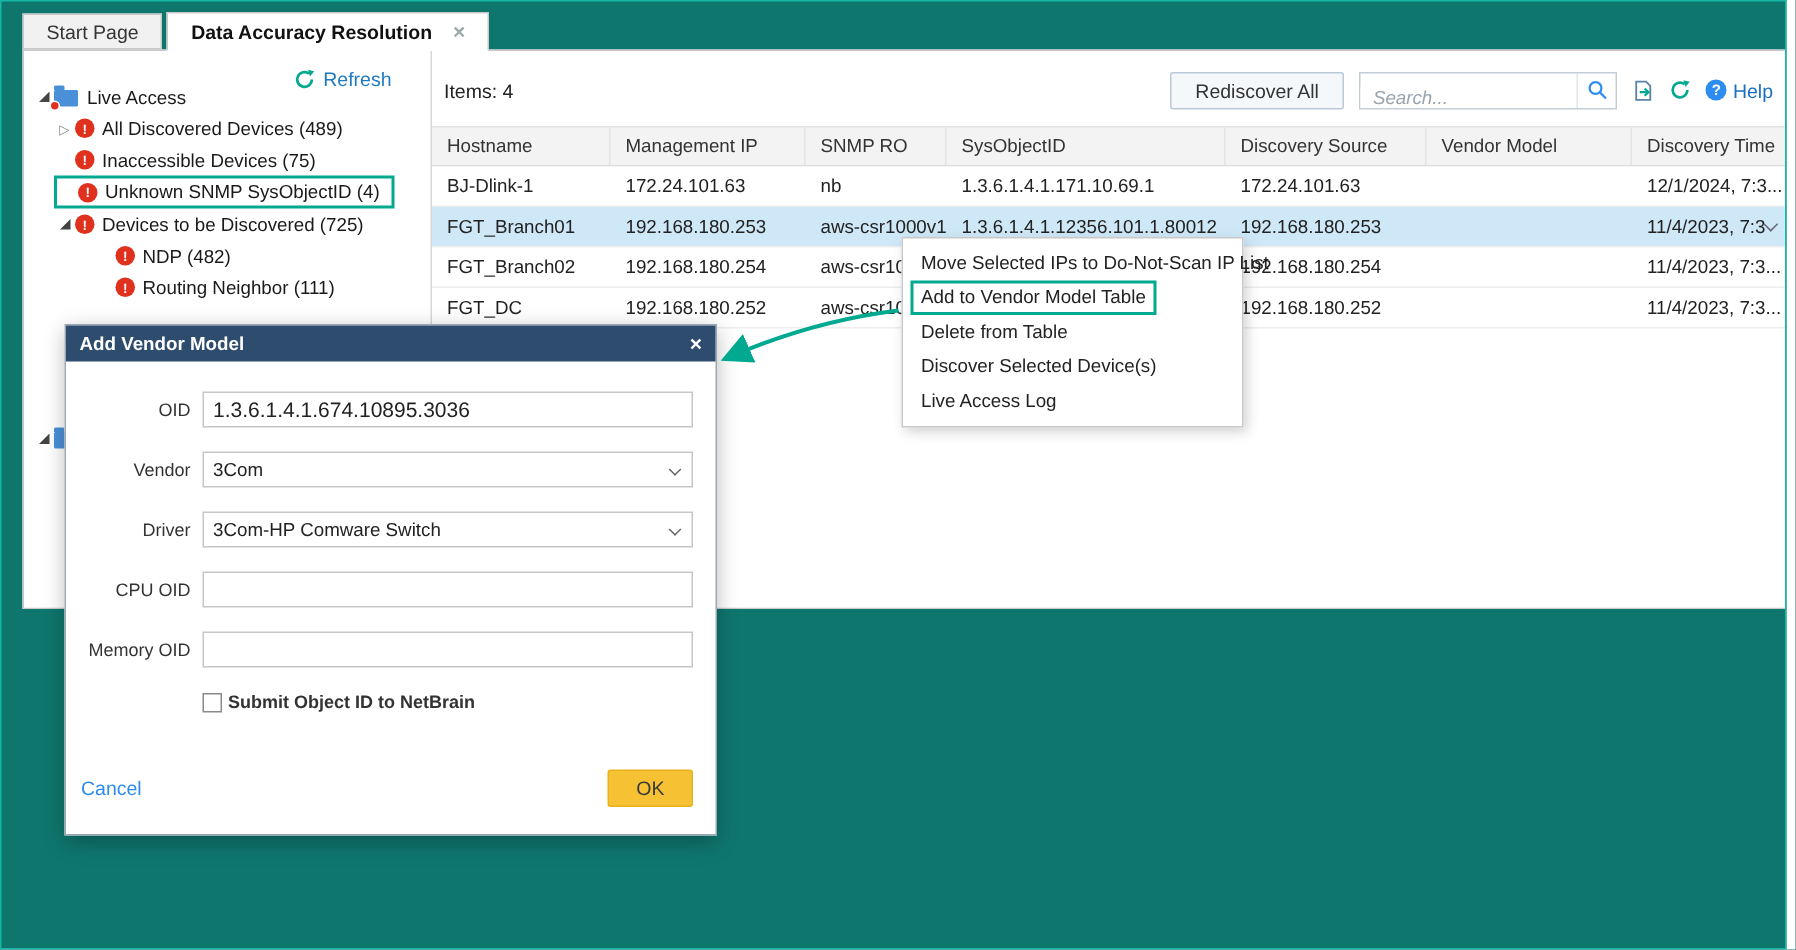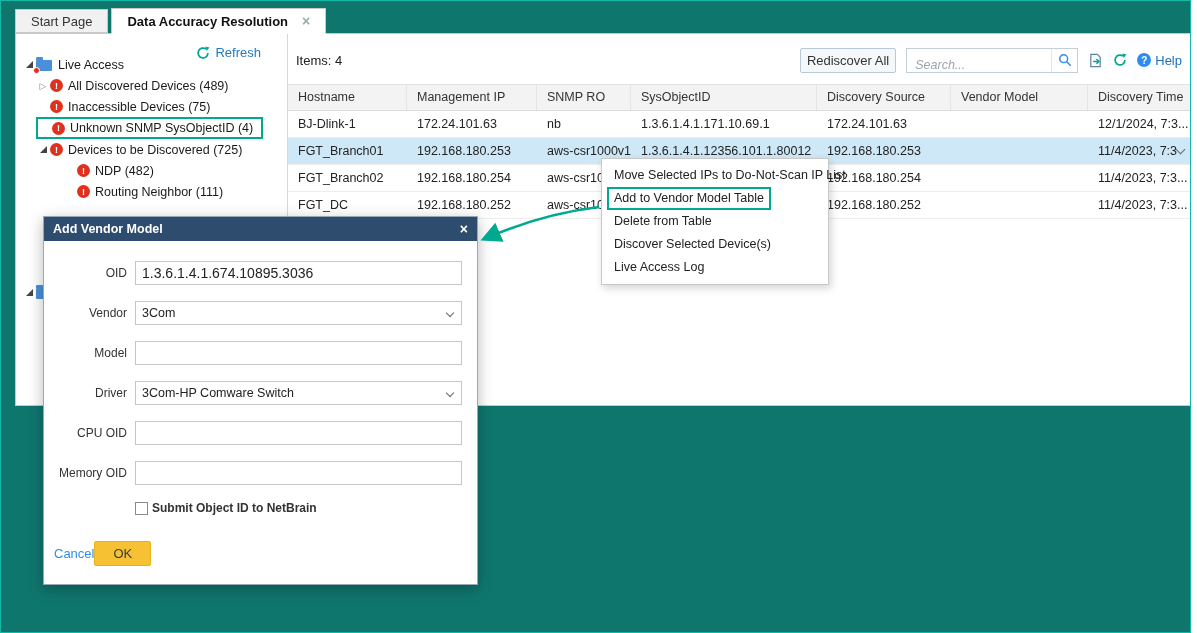--- a/index.html
+++ b/index.html
@@ -41,21 +41,21 @@
                     background:#4a90d9; border-radius:1px 1px 0 0; }
   .folder .badge { position:absolute; left:-3px; bottom:-3px; width:7px; height:7px;
                    border-radius:50%; background:#e0301e; border:1px solid #fff; }
   .tree-partial { position:absolute; left:6px; top:252px; display:flex; align-items:center; }
 
   
   .main { flex:1; display:flex; flex-direction:column; background:#fff; min-width:0; }
   .toolbar { height:44px; display:flex; align-items:center; padding:8px 8px 0 8px; gap:8px; }
   .items-count { font-size:13px; color:#222; }
   .toolbar-right { margin-left:auto; display:flex; align-items:center; gap:10px; }
-  .btn-rediscover { height:25px; padding:0 6px; font-size:13px; color:#333;
+  .btn-rediscover { height:25px; padding:0 16px; font-size:13px; color:#333;
                     background:#f5f8fb; border:1px solid #b9c9d9; border-radius:2px; cursor:pointer;
                     font-family:"Liberation Sans",sans-serif; }
   .searchbox { width:172px; height:25px; border:1px solid #c4ced8; display:flex; align-items:flex-end; background:#fff; }
   .searchbox input { flex:1; min-width:0; border:none; outline:none; font-size:12.5px; padding:0 8px;
                      font-family:"Liberation Sans",sans-serif; color:#333; }
   .searchbox input::placeholder { font-style:italic; color:#9aa4ae; }
   .search-icon-area { width:26px; height:100%; display:flex; align-items:center; justify-content:center;
                       border-left:1px solid #dfe6ec; cursor:pointer; }
   .tool-icon { display:inline-flex; cursor:pointer; }
   .help { display:flex; align-items:center; gap:4px; color:#1a6fc0; font-size:13px; cursor:pointer; }
@@ -96,22 +96,22 @@
   .field input[type="text"] { flex:1; height:24px; border:1px solid #c6c6c6; font-size:14px;
                               padding:0 6px; font-family:Liberation Sans, sans-serif; color:#222; outline:none; }
   .fake-select { flex:1; height:24px; border:1px solid #c6c6c6; font-size:12.5px; color:#222;
                  position:relative; display:flex; align-items:center; padding:0 22px 0 6px; cursor:pointer;
                  white-space:nowrap; overflow:hidden; }
   .sel-chev { position:absolute; right:8px; top:8px; width:6px; height:6px;
               border-right:1.3px solid #666; border-bottom:1.3px solid #666; transform:rotate(45deg); }
   .checkbox-row { display:flex; align-items:center; margin:4px 0 0 81px; gap:4px; }
   .checkbox { width:13px; height:13px; border:1px solid #8a8a8a; background:#fff; flex:0 0 13px; cursor:pointer; }
   .checkbox-label { font-size:12px; font-weight:600; color:#333; }
-  .dialog-footer { display:flex; justify-content:flex-start; align-items:center; 
-                   margin-top:26px; padding-bottom:6px; }
+  .dialog-footer { display:flex; justify-content:space-between; align-items:center; 
+                   margin-top:38px; padding-bottom:6px; }
   .cancel-link { color:#2d8cf0; font-size:13px; cursor:pointer; }
   .ok-btn { background:#f6c233; border:1px solid #e8b21f; border-radius:2px; color:#3a3a3a;
             font-size:13px; padding:4px 18px; cursor:pointer; font-family:"Liberation Sans",sans-serif; }
 
   
   .arrow-overlay { position:absolute; left:0; top:0; width:1197px; height:633px;
                    pointer-events:none; z-index:60; }
 </style>
 </head>
 <body>
@@ -305,24 +305,20 @@
 
 
       <div class="field">
         <span class="field-label">Vendor</span>
         <span class="fake-select">
           <span>3Com</span>
           <span class="sel-chev"></span>
         </span>
       </div>
 
-      <div class="field">
-        <span class="field-label">Model</span>
-        <input type="text" value="" style="">
-      </div>
 
       <div class="field">
         <span class="field-label">Driver</span>
         <span class="fake-select">
           <span>3Com-HP Comware Switch</span>
           <span class="sel-chev"></span>
         </span>
       </div>
 
       <div class="field">

